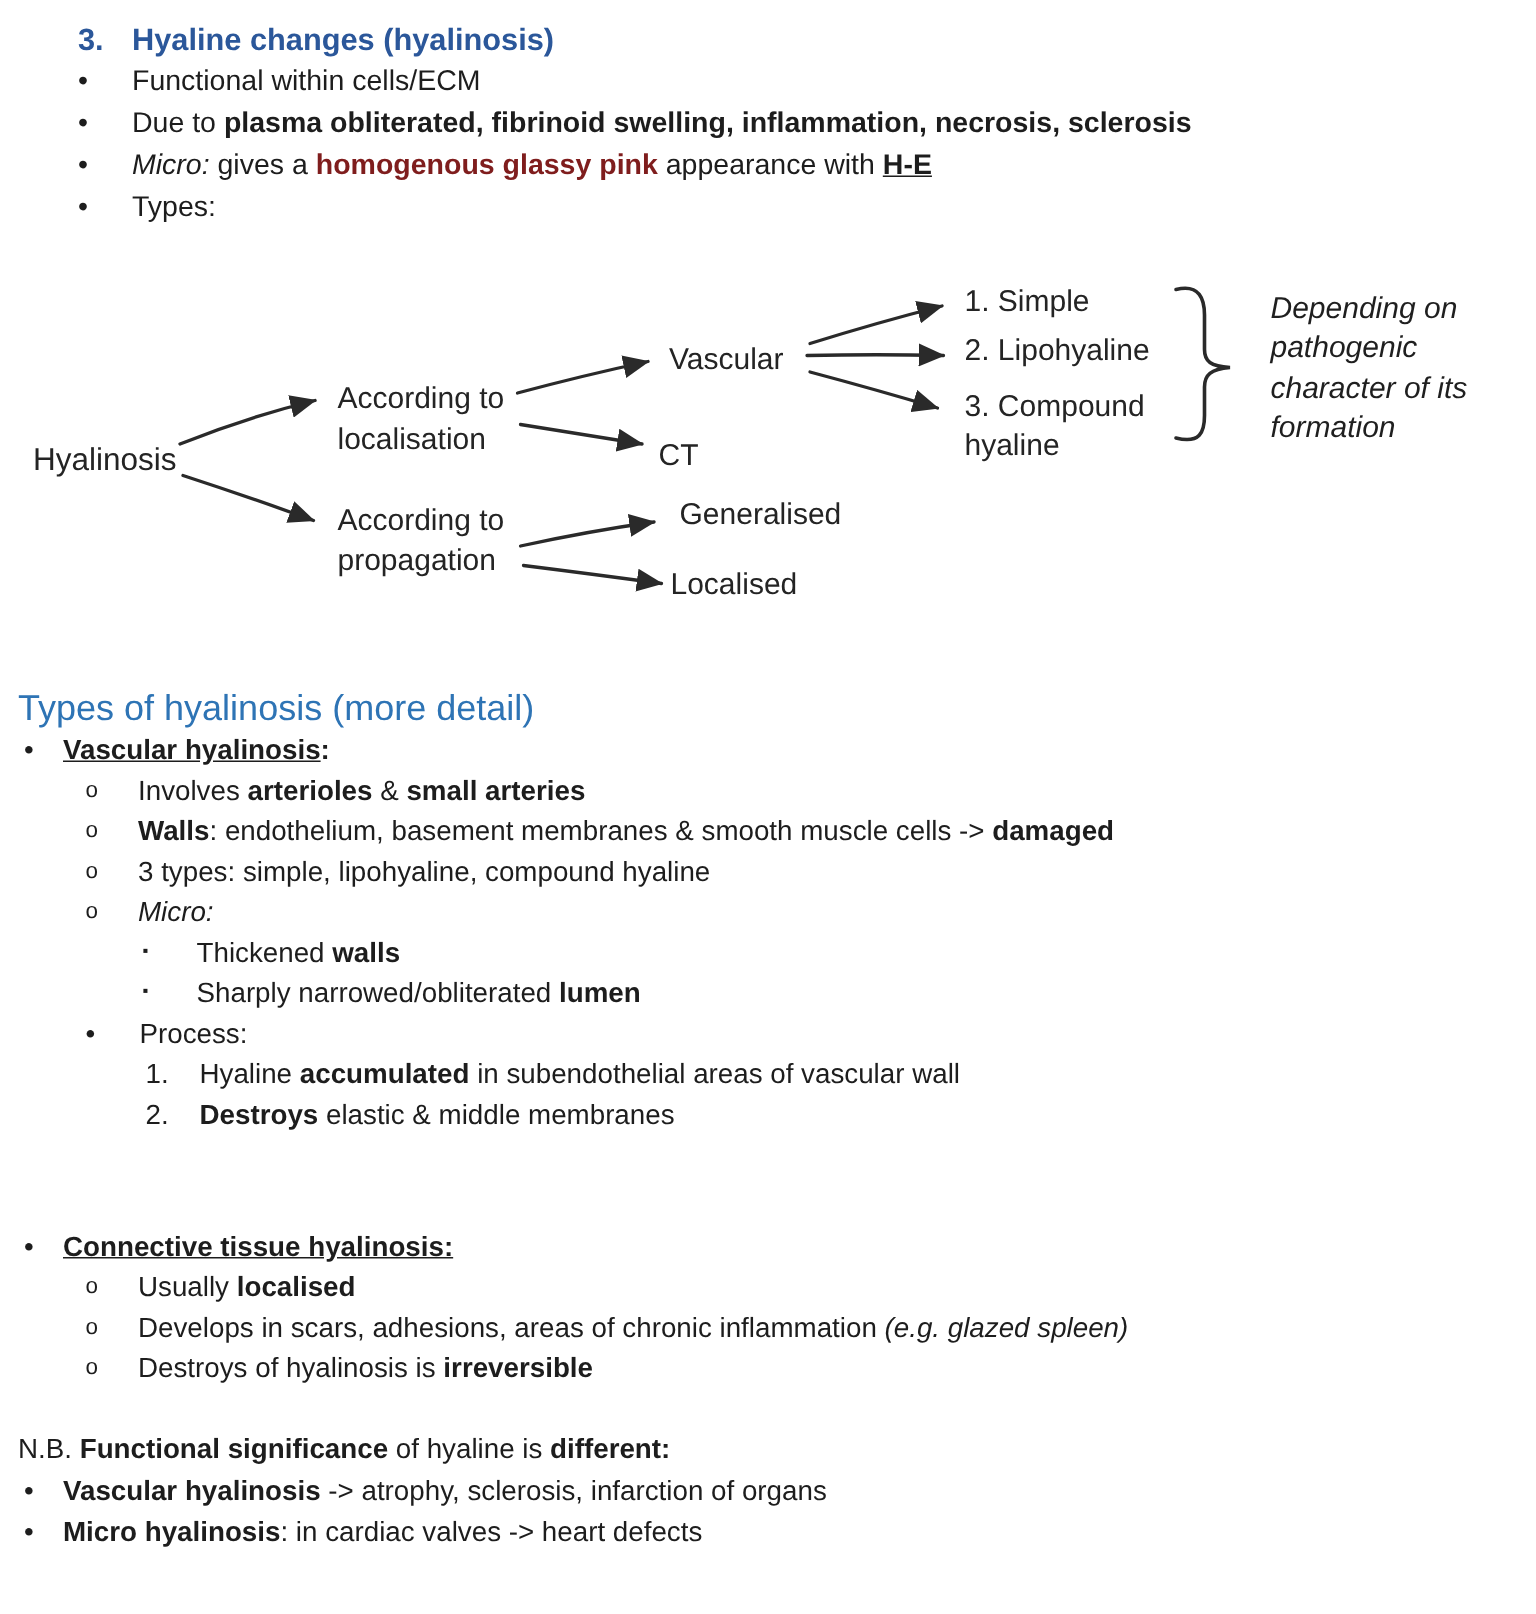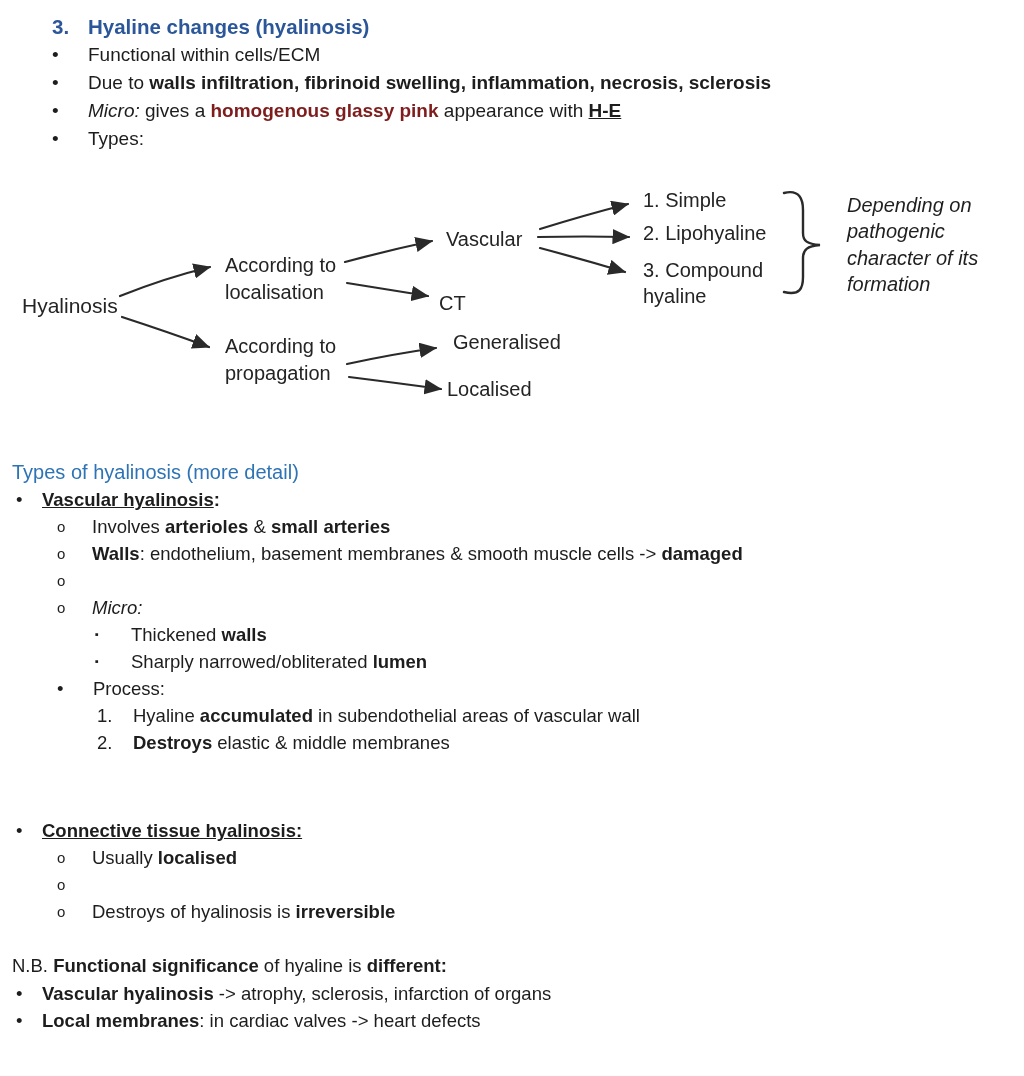--- a/index.html
+++ b/index.html
@@ -9,21 +9,21 @@
   }
   section{position:absolute;left:0;width:100%}
   .line{position:relative;height:27px;line-height:27px;font-size:18.5px;white-space:nowrap}
   #sec-top .line{height:28px;line-height:28px;font-size:19px}
   .marker,.content{position:absolute;top:0;height:100%}
   b{font-weight:bold}
   i{font-style:italic}
   .ul{text-decoration:underline}
   .pink{color:#7f1d1d;font-weight:bold}
   .blue-head{color:#2B579A;font-weight:bold;font-size:20.5px}
-  .blue-sub{color:#2E74B5;font-size:20px}
+  .blue-sub{color:#2E74B5;font-size:24px}
   
   .m-a{left:52px}.c-a{left:88px}
   .c-0{left:12px}
   .m-1{left:16px}.c-1{left:42px}
   .m-2{left:57px;font-size:15px}.c-2{left:92px}
   .m-2b{left:57px}.c-2b{left:93px}
   .m-3{left:95px;font-size:11px}.c-3{left:131px}
   .m-3n{left:97px}.c-3n{left:133px}
   
   #sec-top{top:13px}
@@ -46,21 +46,21 @@
   <div class="line">
     <span class="marker m-a blue-head">3.</span>
     <span class="content c-a blue-head">Hyaline changes (hyalinosis)</span>
   </div>
   <div class="line">
     <span class="marker m-a">•</span>
     <span class="content c-a">Functional within cells/ECM</span>
   </div>
   <div class="line">
     <span class="marker m-a">•</span>
-    <span class="content c-a"><span>Due to </span><b>walls infiltration, fibrinoid swelling, inflammation, necrosis, sclerosis</b></span>
+    <span class="content c-a"><span>Due to </span><b>plasma obliterated, fibrinoid swelling, inflammation, necrosis, sclerosis</b></span>
   </div>
   <div class="line">
     <span class="marker m-a">•</span>
     <span class="content c-a"><i>Micro:</i><span> gives a </span><span class="pink">homogenous glassy pink</span><span> appearance with </span><b class="ul">H-E</b></span>
   </div>
   <div class="line">
     <span class="marker m-a">•</span>
     <span class="content c-a">Types:</span>
   </div>
 </section>
@@ -114,20 +114,21 @@
   <div class="line">
     <span class="marker m-2">o</span>
     <span class="content c-2"><span>Involves </span><b>arterioles</b><span> &amp; </span><b>small arteries</b></span>
   </div>
   <div class="line">
     <span class="marker m-2">o</span>
     <span class="content c-2"><b>Walls</b><span>: endothelium, basement membranes &amp; smooth muscle cells -&gt; </span><b>damaged</b></span>
   </div>
   <div class="line">
     <span class="marker m-2">o</span>
+    <span class="content c-2">3 types: simple, lipohyaline, compound hyaline</span>
   </div>
   <div class="line">
     <span class="marker m-2">o</span>
     <span class="content c-2"><i>Micro:</i></span>
   </div>
   <div class="line">
     <span class="marker m-3">▪</span>
     <span class="content c-3"><span>Thickened </span><b>walls</b></span>
   </div>
   <div class="line">
@@ -152,32 +153,33 @@
   <div class="line">
     <span class="marker m-1">•</span>
     <span class="content c-1"><b class="ul">Connective tissue hyalinosis:</b></span>
   </div>
   <div class="line">
     <span class="marker m-2">o</span>
     <span class="content c-2"><span>Usually </span><b>localised</b></span>
   </div>
   <div class="line">
     <span class="marker m-2">o</span>
+    <span class="content c-2"><span>Develops in scars, adhesions, areas of chronic inflammation </span><i>(e.g. glazed spleen)</i></span>
   </div>
   <div class="line">
     <span class="marker m-2">o</span>
     <span class="content c-2"><span>Destroys of hyalinosis is </span><b>irreversible</b></span>
   </div>
 </section>
 
 <section id="sec-nb">
   <div class="line">
     <span class="content c-0"><span>N.B. </span><b>Functional significance</b><span> of hyaline is </span><b>different:</b></span>
   </div>
   <div class="line">
     <span class="marker m-1">•</span>
     <span class="content c-1"><b>Vascular hyalinosis</b><span> -&gt; atrophy, sclerosis, infarction of organs</span></span>
   </div>
   <div class="line">
     <span class="marker m-1">•</span>
-    <span class="content c-1"><b>Local membranes</b><span>: in cardiac valves -&gt; heart defects</span></span>
+    <span class="content c-1"><b>Micro hyalinosis</b><span>: in cardiac valves -&gt; heart defects</span></span>
   </div>
 </section>
 
 </body></html>

